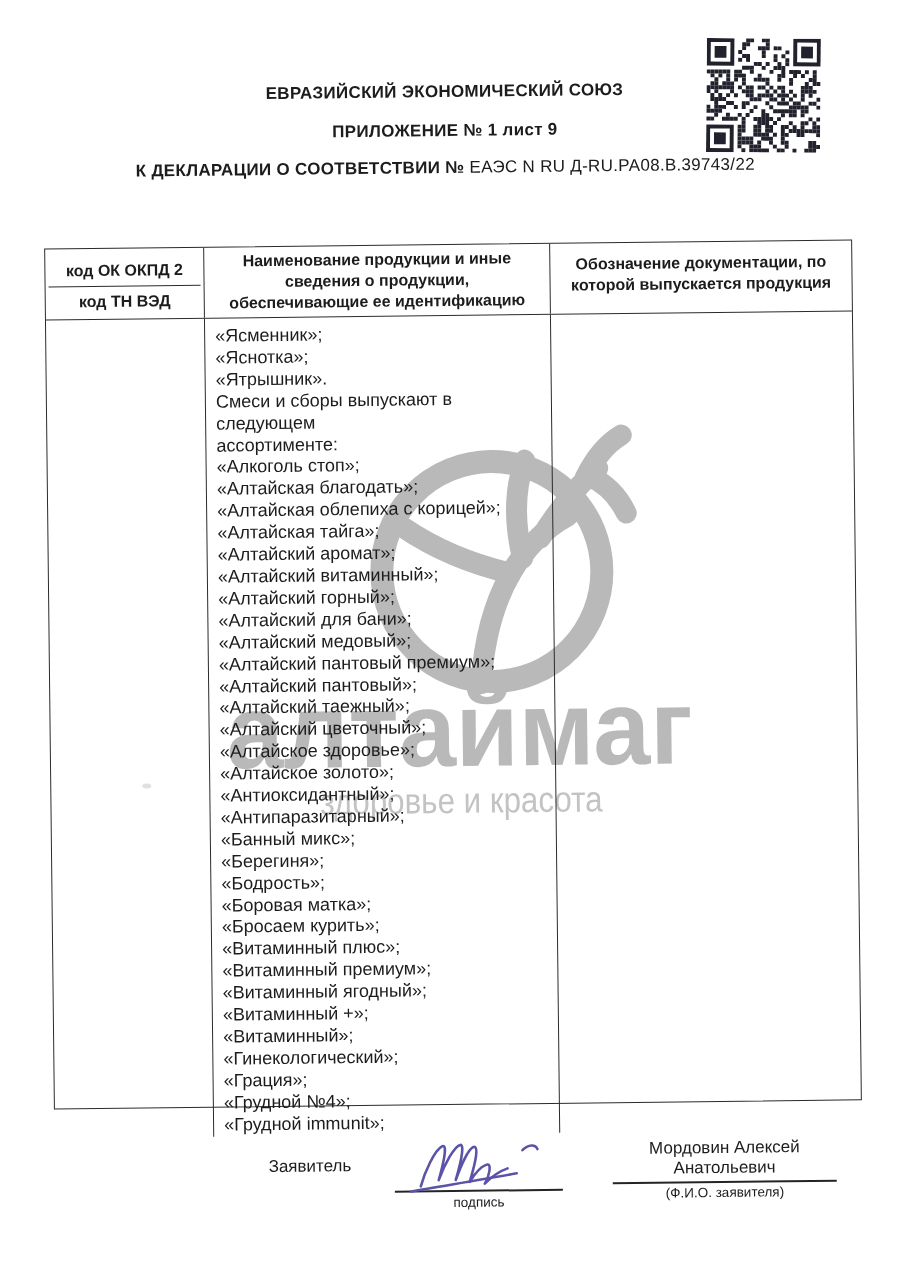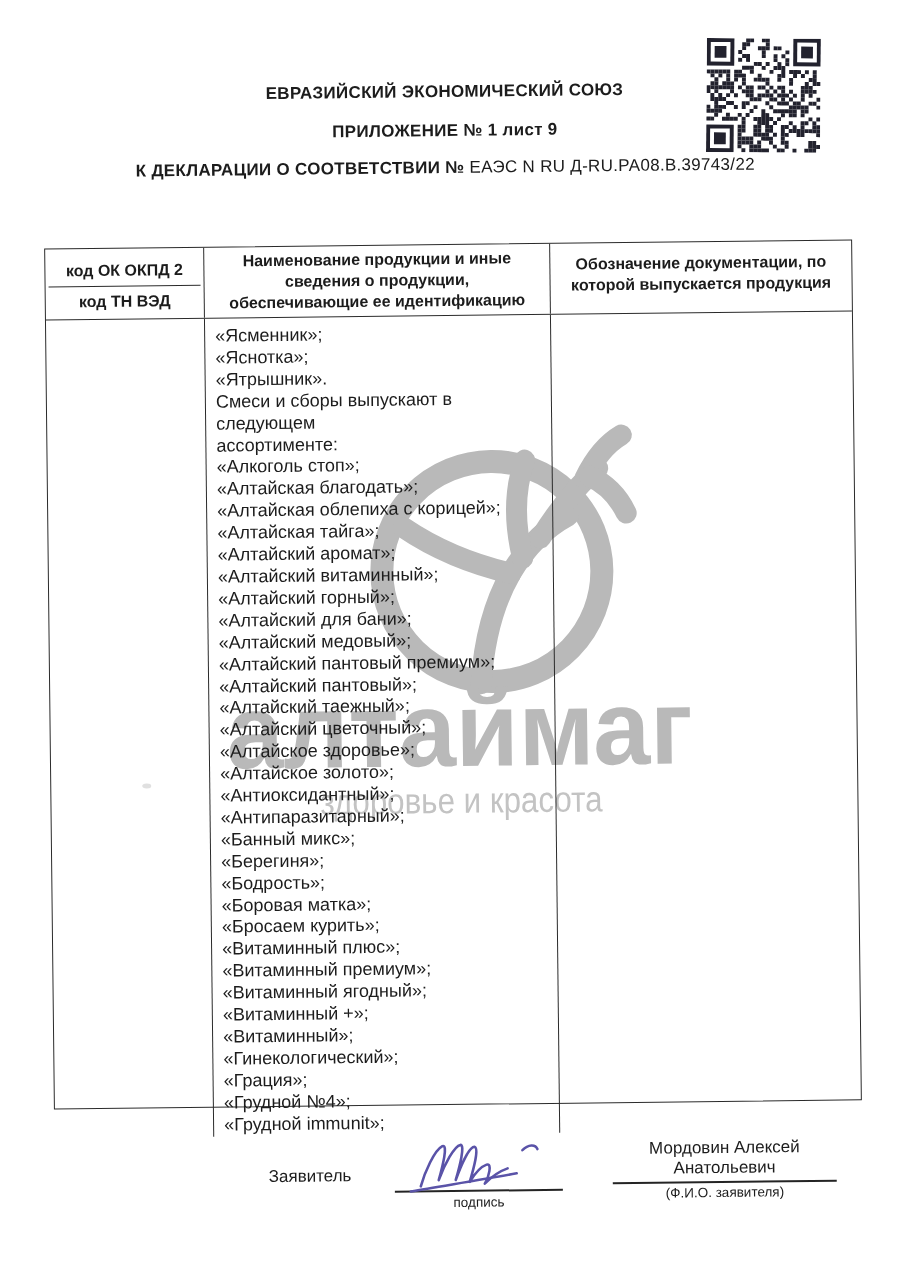--- a/index.html
+++ b/index.html
@@ -30,21 +30,21 @@
   .t-body{height:788px;}
   .cell{position:relative;}
   .cell + .cell{border-left:1.6px solid #2b2b2b;}
   .hc{font-weight:bold;font-size:16px;text-align:center;line-height:21px;}
   .hc1{padding-top:11px;}
   .hc1 .rule{border-top:1.5px solid #2b2b2b;margin:5px 3px 4px 3px;height:0;}
   .hc2{padding-top:3px;}
   .hc3{padding-top:10px;}
   .body-lines{padding:7px 0 0 10px;font-size:18px;line-height:21.9px;}
   
-  .applicant{position:absolute;left:262px;top:1155px;font-size:17px;z-index:2;margin-top:10px;}
+  .applicant{position:absolute;left:262px;top:1155px;font-size:17px;z-index:2;}
   .sig-svg{position:absolute;left:398px;top:1134px;width:150px;height:62px;z-index:3;}
   .sig-line{position:absolute;left:388px;top:1190px;width:168px;height:1.8px;background:#242424;z-index:2;}
   .sig-caption{position:absolute;left:388px;top:1195px;width:168px;text-align:center;font-size:13.5px;z-index:2;}
   .fio-name{position:absolute;left:604px;top:1141px;width:228px;text-align:center;
             font-size:17px;line-height:20px;z-index:2;}
   .fio-line{position:absolute;left:606px;top:1184px;width:224px;height:1.8px;background:#242424;z-index:2;}
   .fio-caption{position:absolute;left:606px;top:1188px;width:224px;text-align:center;font-size:13.5px;z-index:2;}
   .speck{position:absolute;left:140px;top:780px;width:9px;height:5px;border-radius:50%;
          background:#cfcfcf;opacity:.65;z-index:1;}
 </style>

